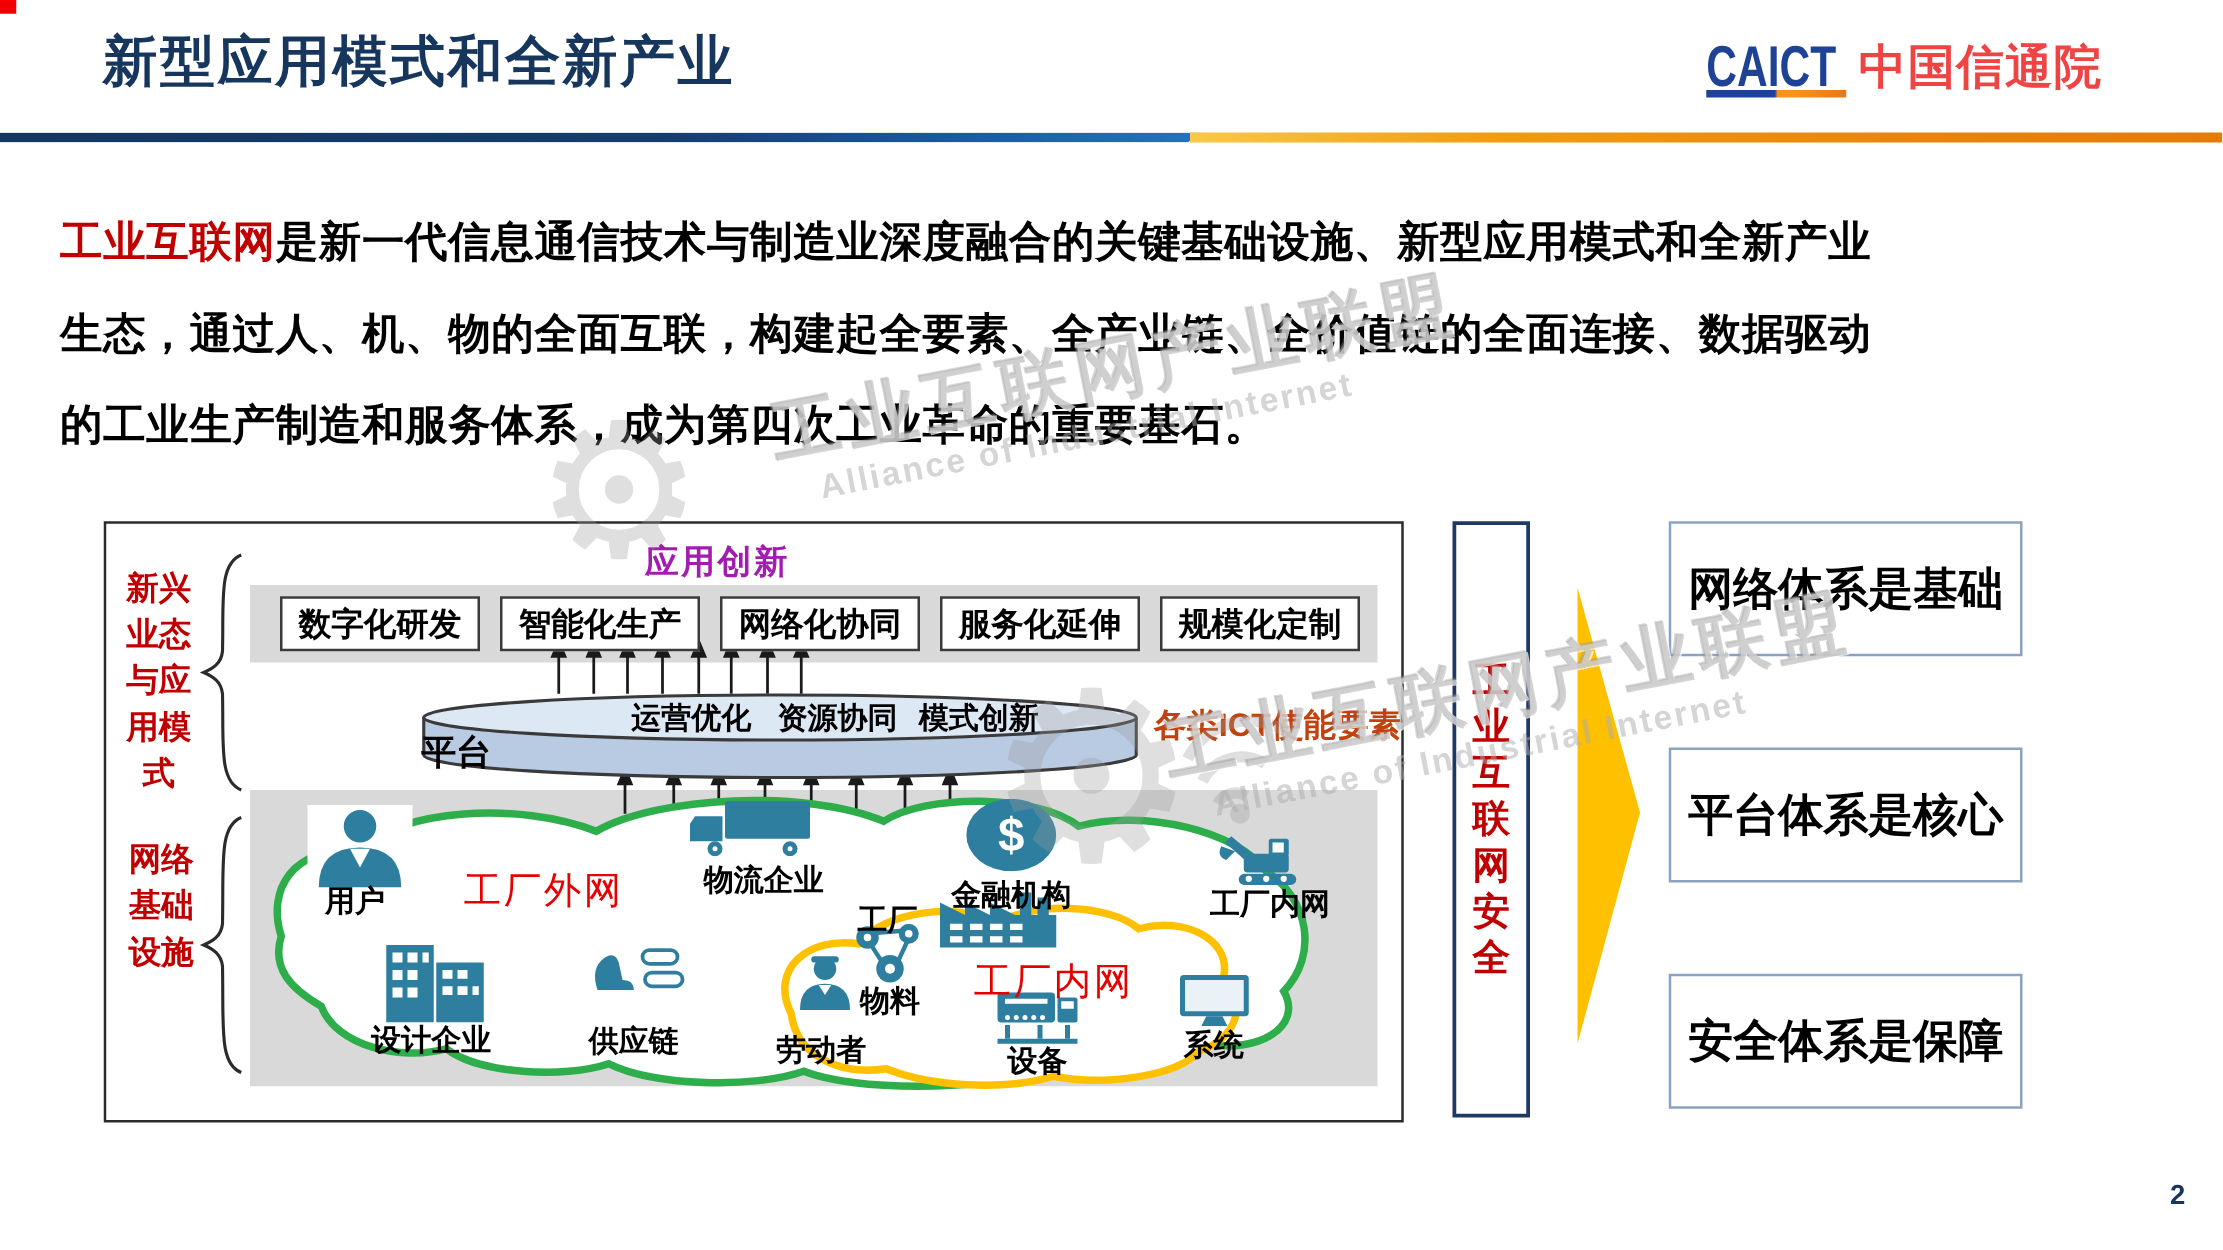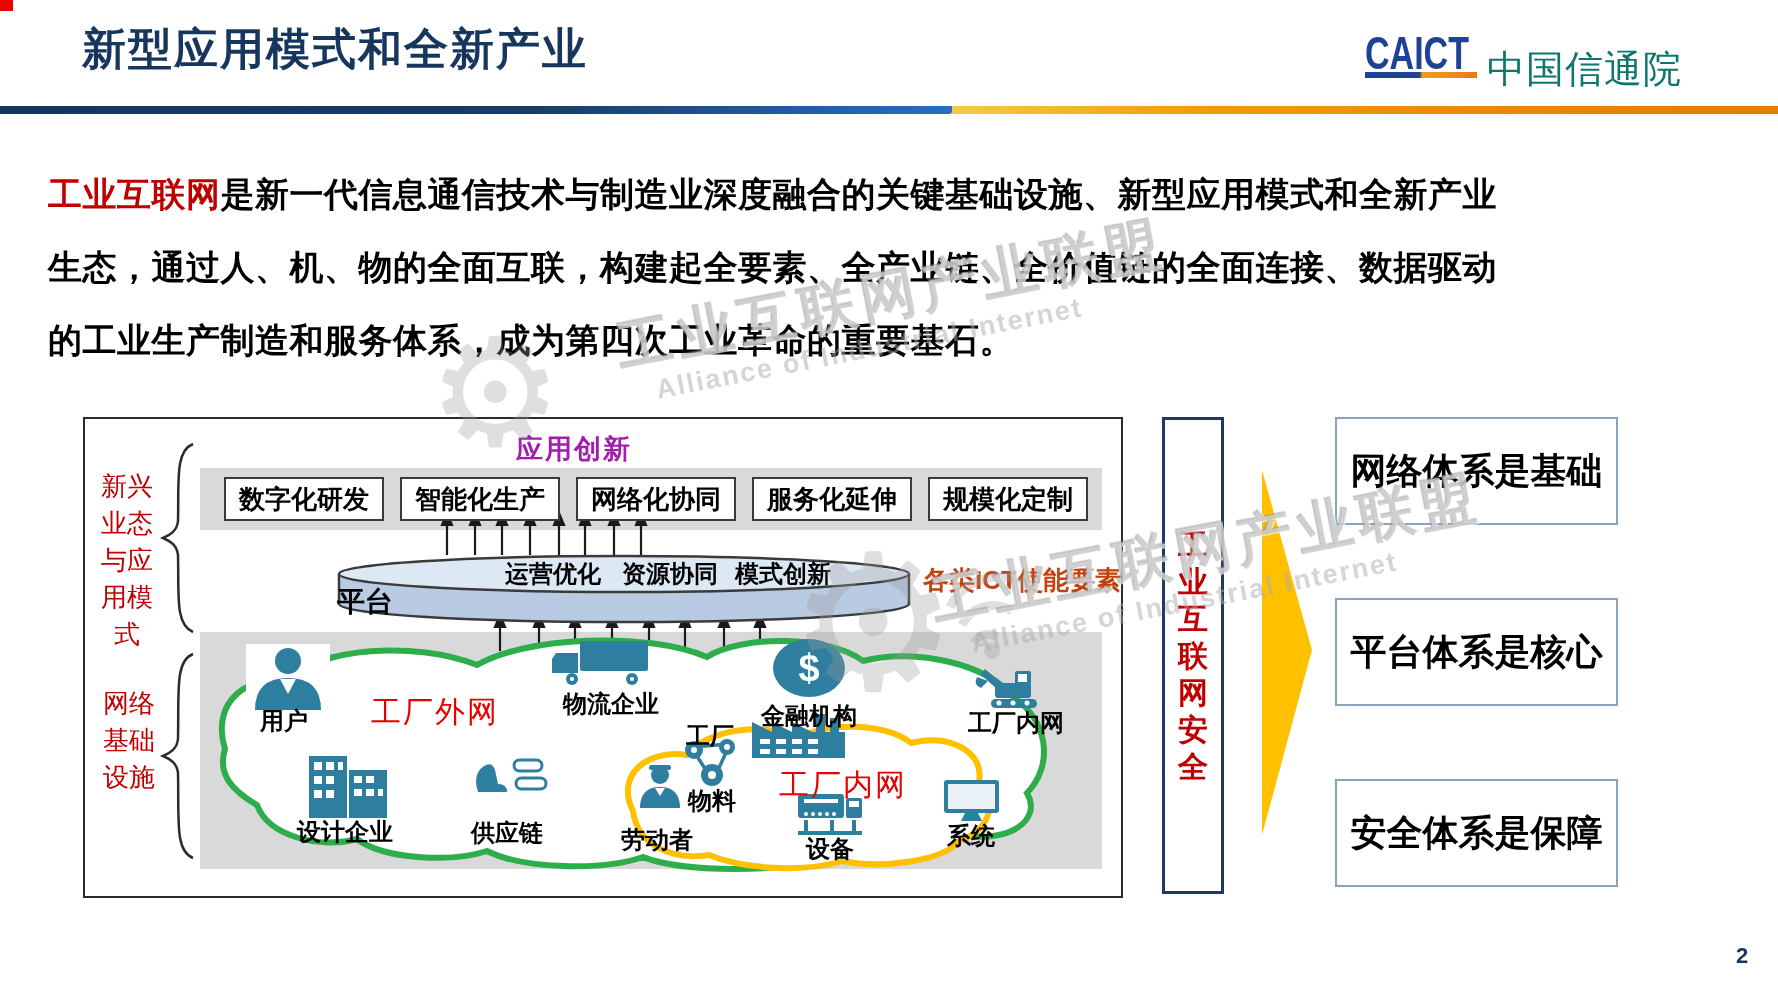--- a/index.html
+++ b/index.html
@@ -6,33 +6,33 @@
   .slide{position:relative;width:1778px;height:1000px;background:#fff;overflow:hidden;
          font-family:"Liberation Sans",sans-serif;color:#000;}
   .abs{position:absolute;}
   
   .corner{left:0;top:0;width:13px;height:11px;background:#f20000;}
   .title{left:82px;top:20px;font-size:44px;font-weight:bold;color:#17365D;letter-spacing:2px;white-space:nowrap;}
   .logo-abbr{left:1365px;top:26px;font-size:46px;font-weight:bold;color:#1E4396;
              transform:scaleX(.74);transform-origin:left top;letter-spacing:0;white-space:nowrap;}
   .logo-underline{left:1365px;top:72px;width:112px;height:6px;
       background:linear-gradient(90deg,#1E4396 0 49%,#F7941D 51% 62%,#E87817 100%);}
-  .logo-cn{left:1487px;top:28px;font-size:38px;font-weight:normal;color:#0f766e;white-space:nowrap;letter-spacing:1px;margin-top:16px;}
+  .logo-cn{left:1487px;top:28px;font-size:38px;font-weight:bold;color:#ef4444;white-space:nowrap;letter-spacing:1px;}
   .divider-blue{left:0;top:106px;width:962px;height:8px;
       background:linear-gradient(90deg,#15365F 0%,#173C6B 55%,#1D5CA4 82%,#2571C4 100%);
       clip-path:polygon(0 0,100% 0,calc(100% - 12px) 100%,0 100%);}
   .divider-orange{left:952px;top:106px;width:826px;height:8px;
       background:linear-gradient(90deg,#F8C848,#F09C0C 30%,#E8850A 70%,#E27D06);}
   
   .intro{left:48px;top:158px;width:1480px;font-size:34px;font-weight:bold;line-height:73px;letter-spacing:.5px;}
   .intro .hl{color:#C00000;}
   
   .diagram{left:83px;top:417px;width:1036px;height:477px;border:2px solid #2b2b2b;background:#fff;}
-  .side-label{width:56px;font-size:26px;font-weight:normal;color:#C00000;line-height:37px;
-              word-break:break-all;text-align:center;margin-top:16px;}
+  .side-label{width:56px;font-size:26px;font-weight:bold;color:#C00000;line-height:37px;
+              word-break:break-all;text-align:center;}
   .appinno{left:431px;top:12px;font-size:27px;font-weight:bold;color:#a21caf;letter-spacing:2px;}
   .appbox{top:58px;width:156px;height:40px;background:#fff;border:2px solid #3a3a3a;
           font-size:26px;font-weight:bold;display:flex;align-items:center;justify-content:center;white-space:nowrap;}
   .pf-label{top:139px;font-size:24px;font-weight:bold;white-space:nowrap;}
   .pf-name{left:252px;top:164px;width:575px;text-align:left;font-size:28px;font-weight:bold;}
   .ict{left:838px;top:144px;font-size:26px;font-weight:bold;color:#c2410c;white-space:nowrap;}
   .nlabel{width:120px;text-align:center;font-size:24px;font-weight:bold;white-space:nowrap;}
   .rednet{font-size:30px;font-weight:normal;color:#E60000;letter-spacing:2px;white-space:nowrap;}
   .icon{line-height:0;}
   

